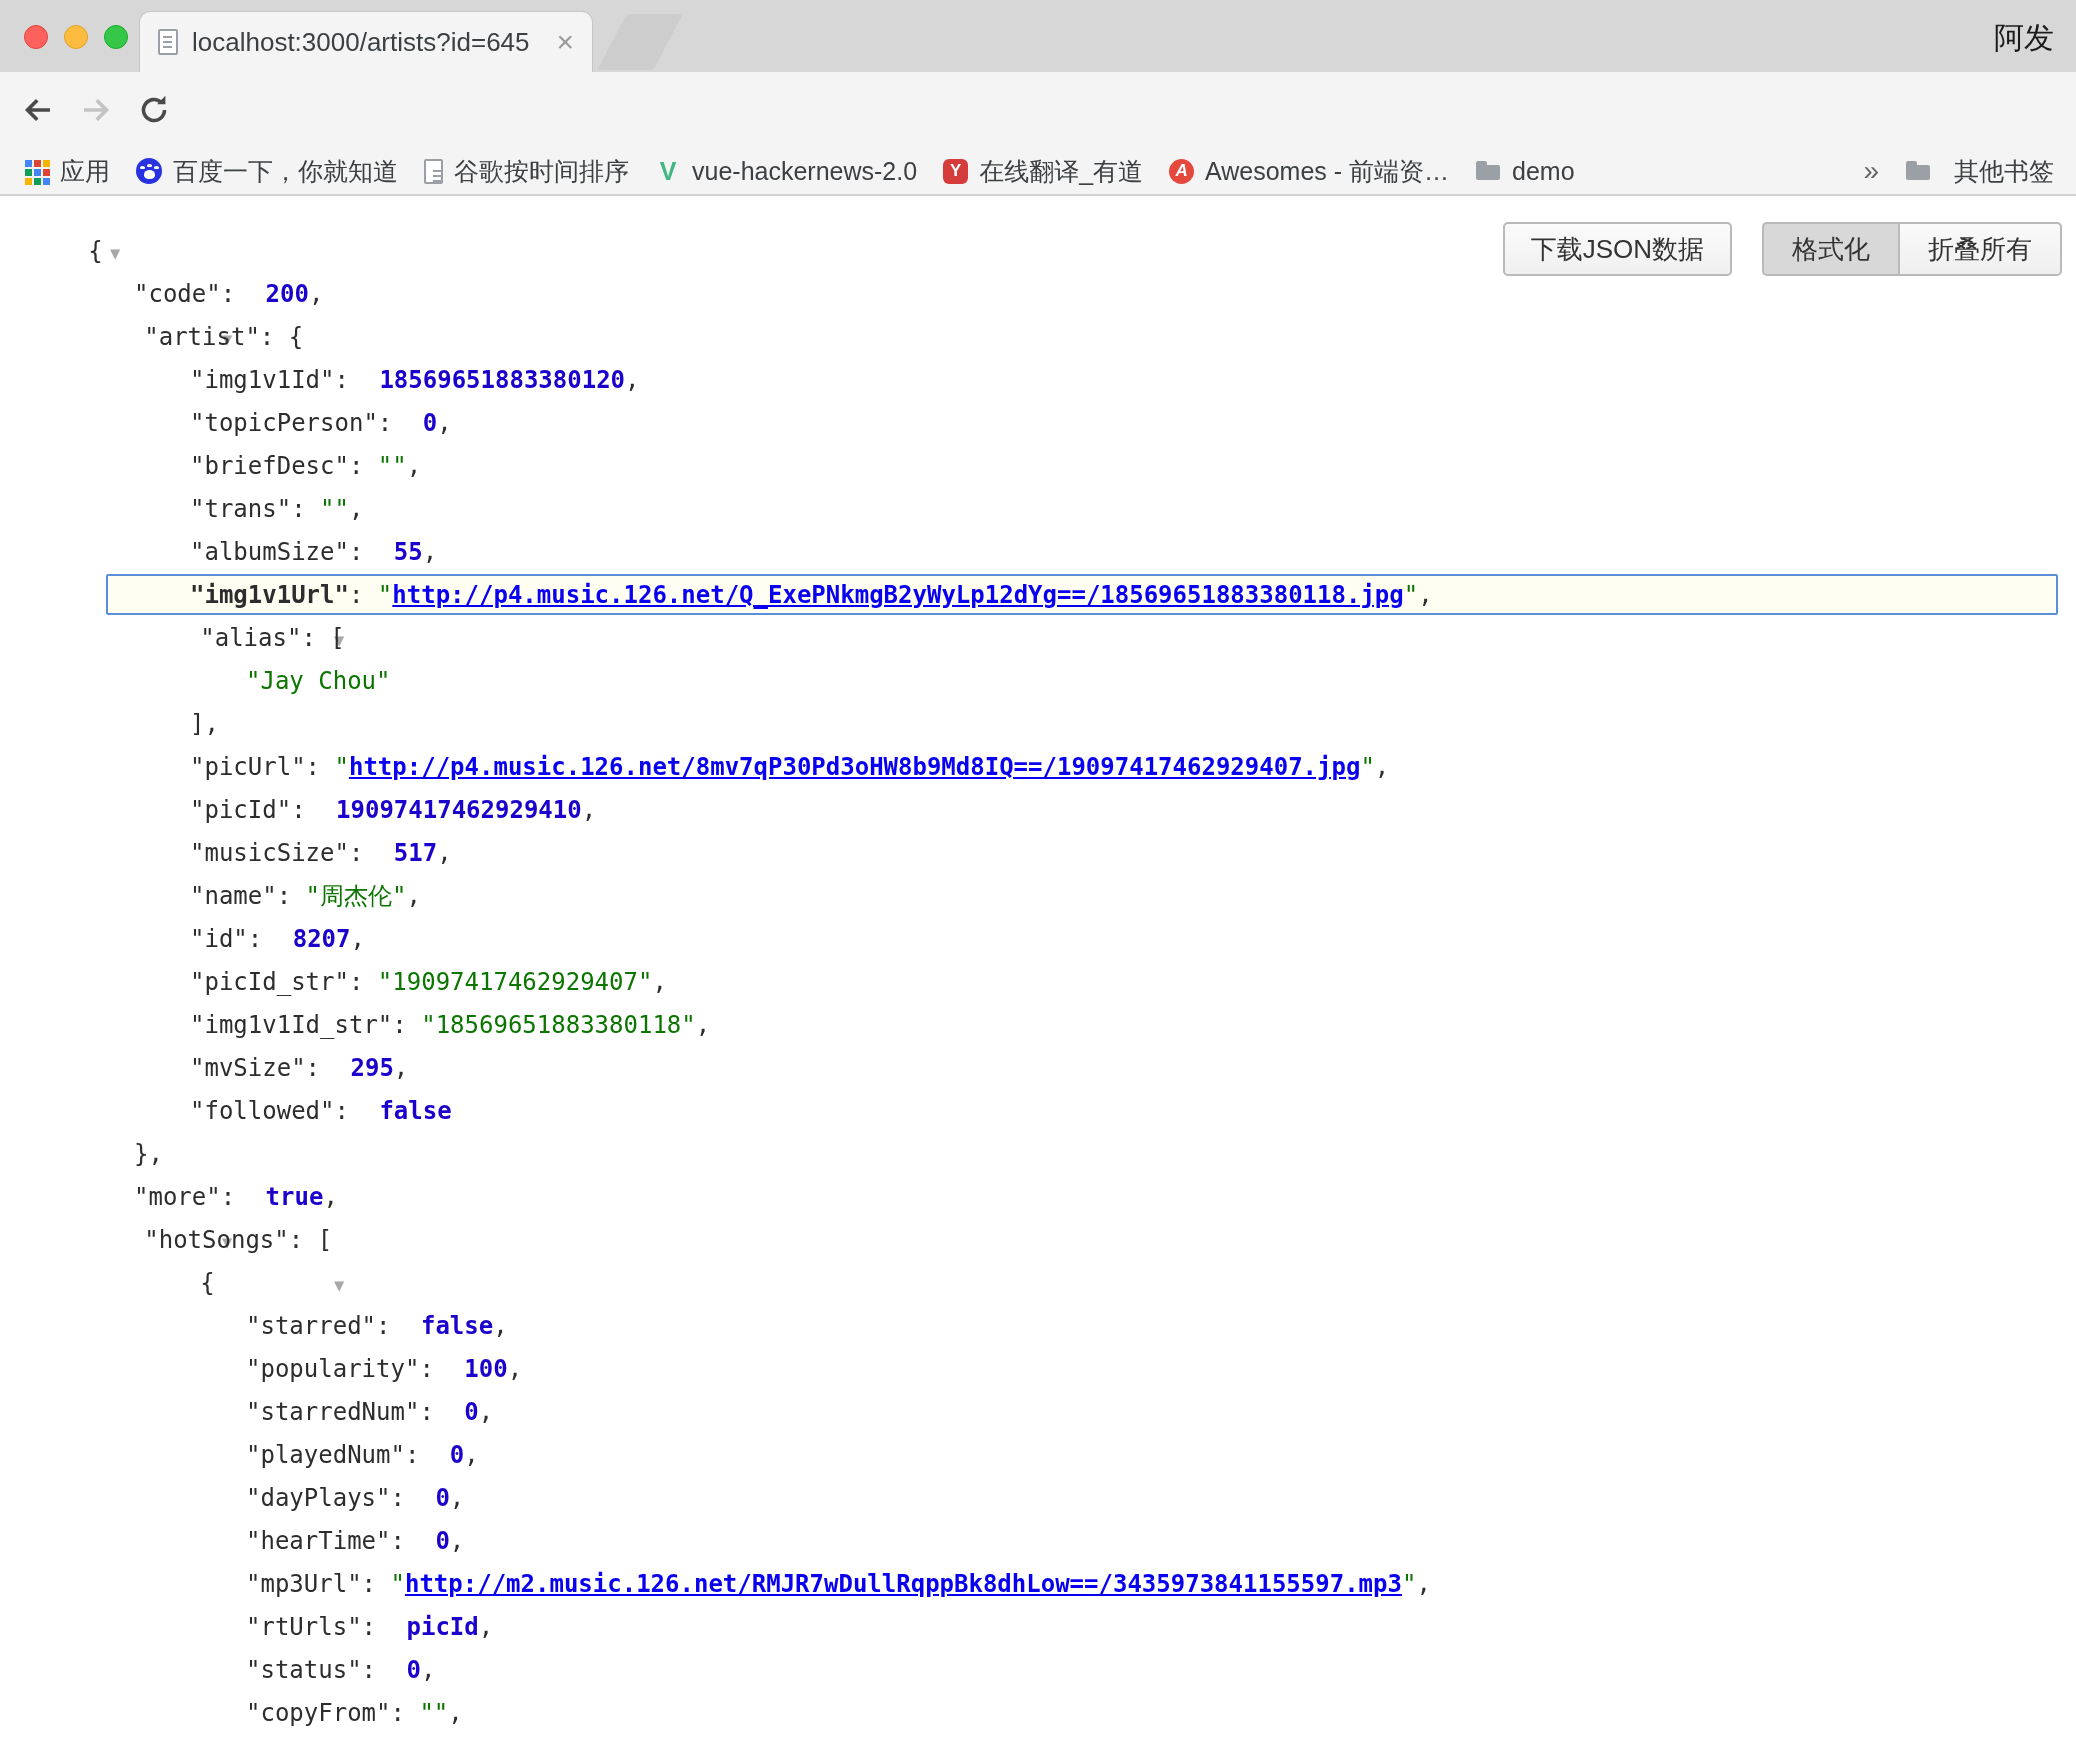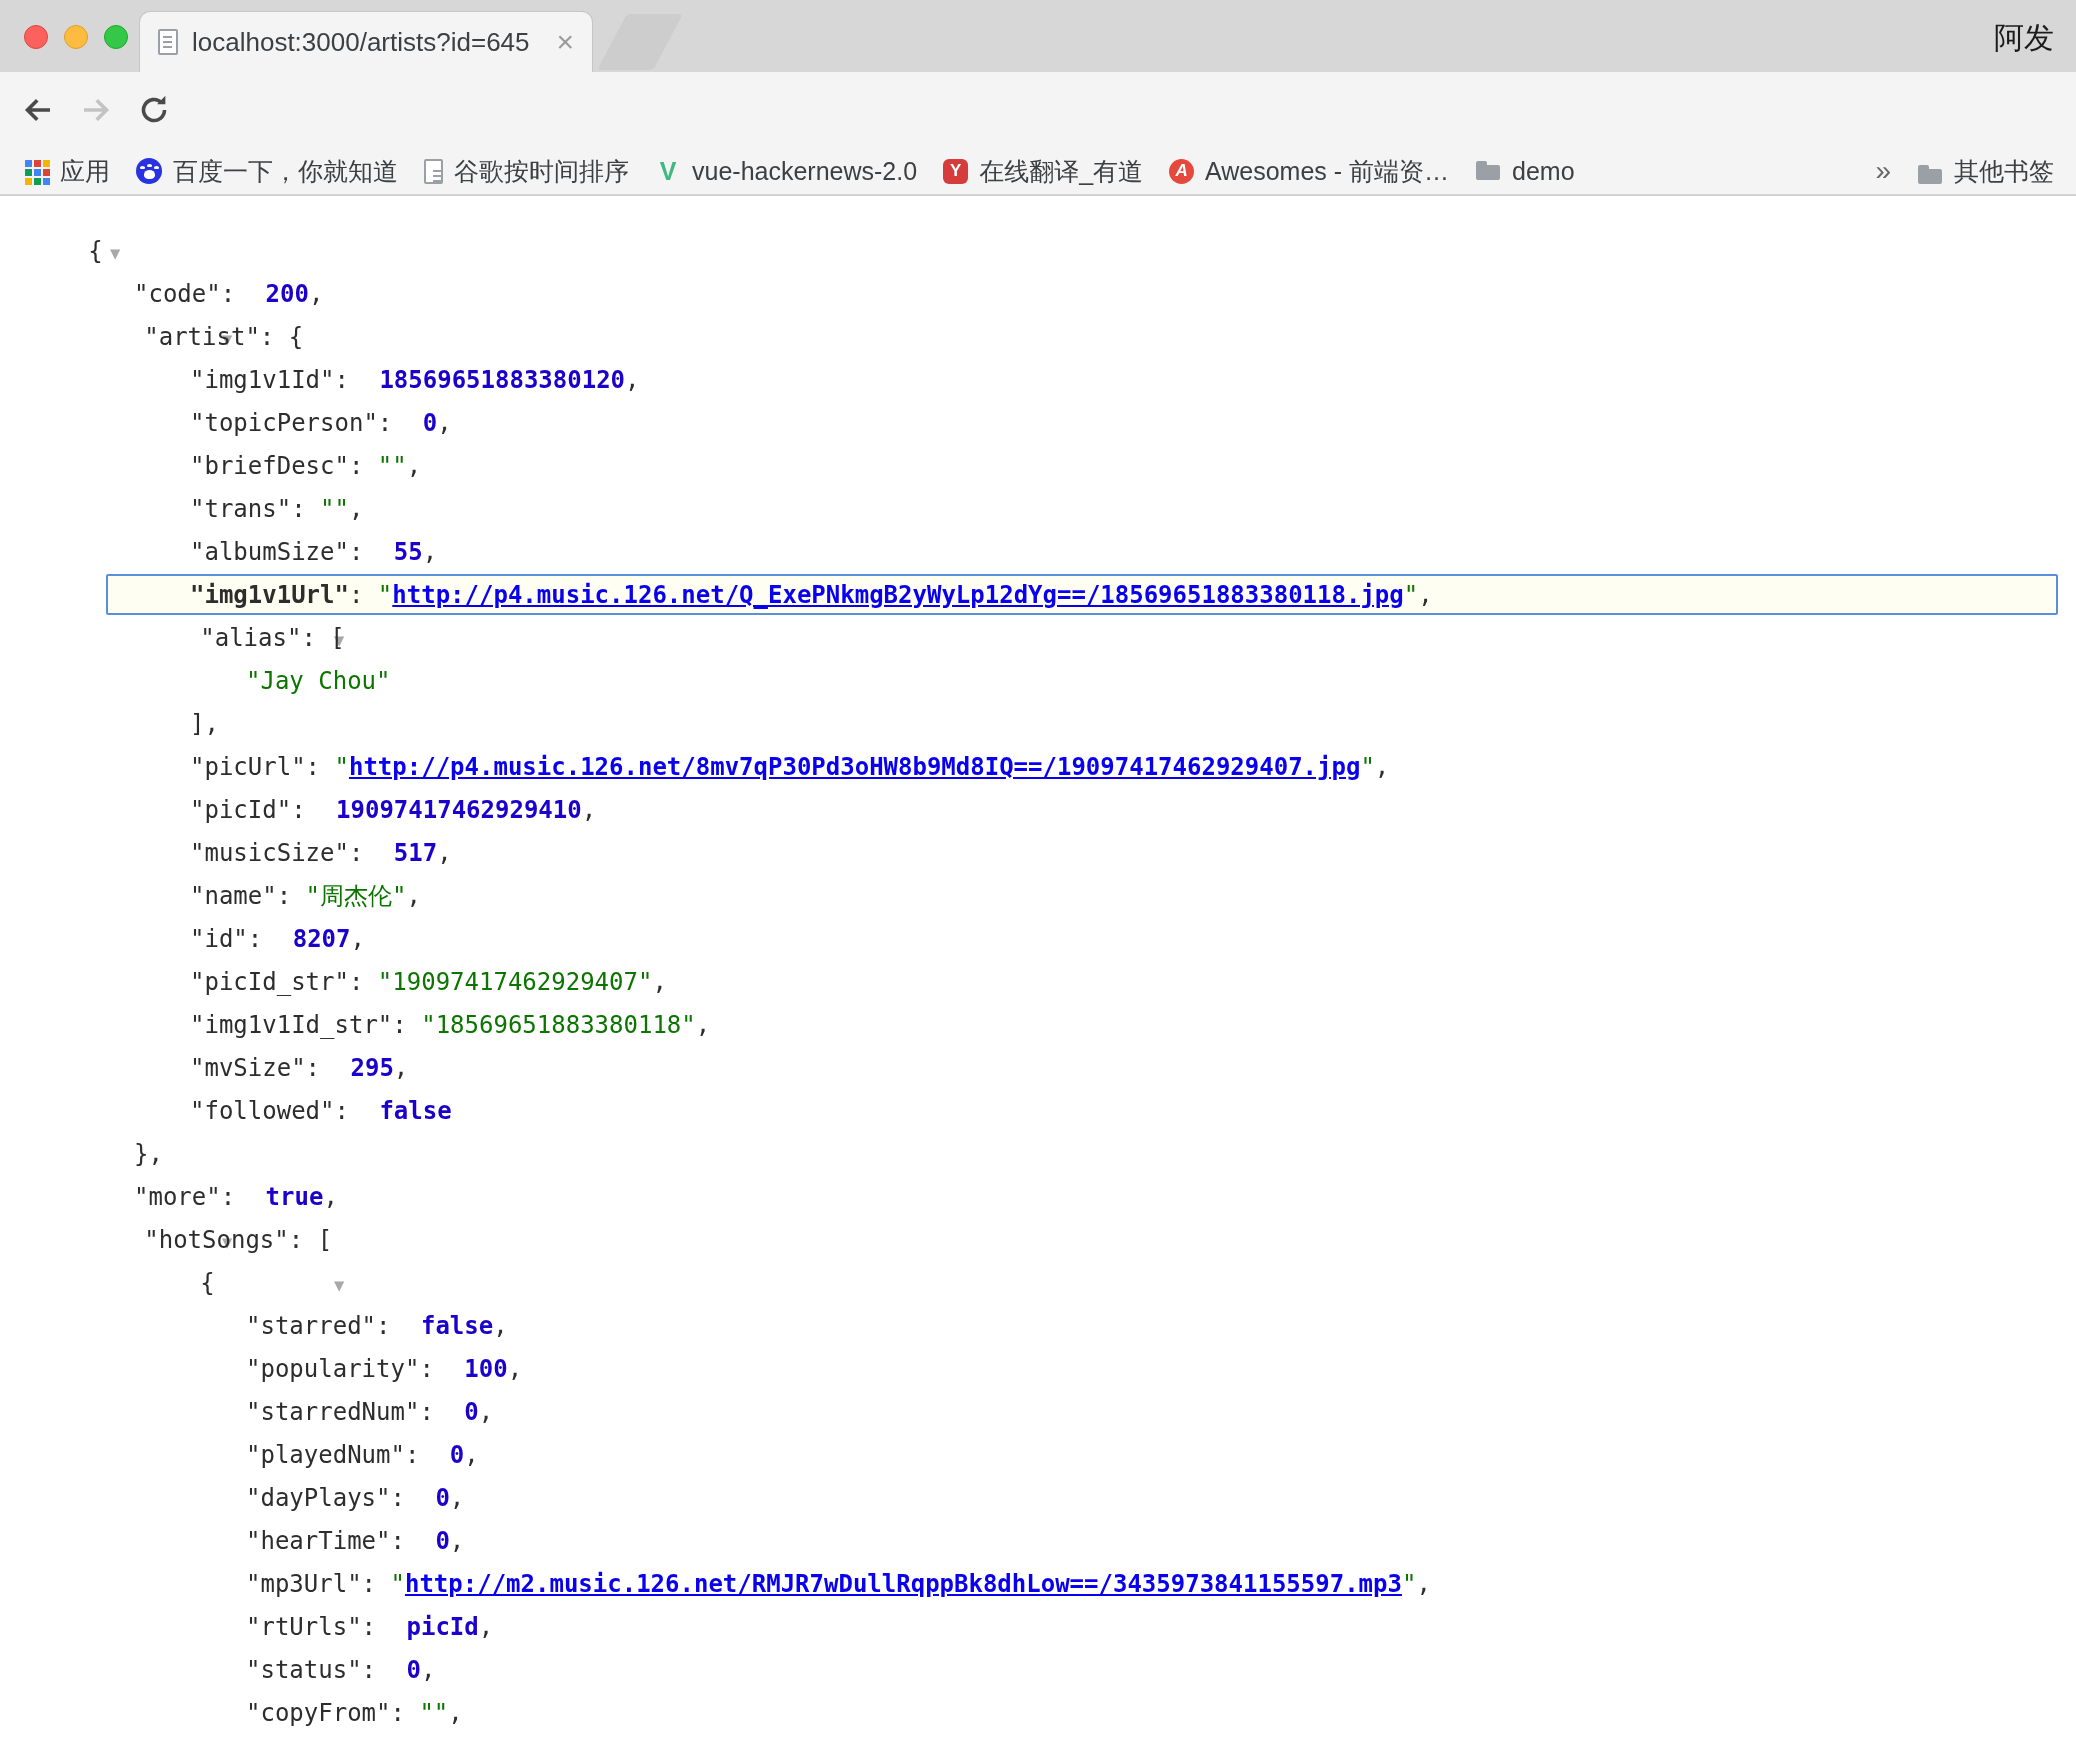--- a/index.html
+++ b/index.html
@@ -86,21 +86,21 @@
   .ic-vue { color:#41b883; font-weight:700; font-size:25px; }
   .ic-youdao { background:#d53c3c; border-radius:6px; color:#fff; font-weight:700; font-size:17px;
     width:25px; height:25px; }
   .ic-awesomes { background:#e5493d; border-radius:50%; color:#fff; font-weight:700; font-style:italic;
     font-size:17px; width:25px; height:25px; }
   .ic-folder::before { content:""; position:absolute; left:1px; top:3px; width:11px; height:6px;
     background:#9aa0a6; border-radius:2px 2px 0 0; }
   .ic-folder::after { content:""; position:absolute; left:1px; top:7px; width:24px; height:15px;
     background:#9aa0a6; border-radius:2px; }
   .bm-overflow { font-size:28px; color:#666; padding:0 14px; cursor:pointer; }
-  .bm-other { display:flex; align-items:flex-end; padding:0 12px; cursor:pointer; white-space:nowrap; }
+  .bm-other { display:flex; align-items:center; padding:0 12px; cursor:pointer; white-space:nowrap;gap:12px; }
 
   
   .content { position:absolute; top:196px; left:0; right:0; bottom:0; background:#fff; }
   .actions { position:absolute; top:26px; right:14px; display:flex; align-items:center; }
   .btn { height:54px; font-size:26px; color:#333; display:flex; align-items:center; justify-content:center;
     border:2px solid #b9b9b9; cursor:pointer; font-family:"Liberation Sans", sans-serif; }
   .btn-download { padding:0 26px; border-radius:5px; background:linear-gradient(#fbfbfb,#f0f0f0);
     margin-right:30px; }
   .seg { display:flex; }
   .seg .btn-format { padding:0 28px; border-radius:5px 0 0 5px; background:#d8d8d8; border-right:none; }
@@ -213,20 +213,27 @@
         </div>
       </div>
     <span class="bm-overflow">»</span>
     <div class="bm-other">
       <span class="bm-icon ic-folder"></span>
       <span class="bm-label">其他书签</span>
     </div>
   </div>
 
   <div class="content">
+    <div class="actions">
+      <div class="btn btn-download">下载JSON数据</div>
+      <div class="seg">
+        <div class="btn btn-format">格式化</div>
+        <div class="btn btn-collapse">折叠所有</div>
+      </div>
+    </div>
     <div class="json-area">
         <div class="jline" style="padding-left: 78px;"><span class="expander" style="left: 32px;">▼</span><span class="tk-p">{</span></div>
         <div class="jline" style="padding-left: 134px;"><span class="tk-k">"code"</span><span class="tk-p">: </span><span class="tk-n">200</span><span class="tk-p">,</span></div>
         <div class="jline" style="padding-left: 134px;"><span class="expander" style="left: 88px;">▼</span><span class="tk-k">"artist"</span><span class="tk-p">: </span><span class="tk-p">{</span></div>
         <div class="jline" style="padding-left: 190px;"><span class="tk-k">"img1v1Id"</span><span class="tk-p">: </span><span class="tk-n">18569651883380120</span><span class="tk-p">,</span></div>
         <div class="jline" style="padding-left: 190px;"><span class="tk-k">"topicPerson"</span><span class="tk-p">: </span><span class="tk-n">0</span><span class="tk-p">,</span></div>
         <div class="jline" style="padding-left: 190px;"><span class="tk-k">"briefDesc"</span><span class="tk-p">: </span><span class="tk-s">""</span><span class="tk-p">,</span></div>
         <div class="jline" style="padding-left: 190px;"><span class="tk-k">"trans"</span><span class="tk-p">: </span><span class="tk-s">""</span><span class="tk-p">,</span></div>
         <div class="jline" style="padding-left: 190px;"><span class="tk-k">"albumSize"</span><span class="tk-p">: </span><span class="tk-n">55</span><span class="tk-p">,</span></div>
         <div class="jline hl" style="padding-left: 190px;"><span class="tk-k">"img1v1Url"</span><span class="tk-p">: </span><span class="tk-q">"</span><a class="tk-a" href="#">http://p4.music.126.net/Q_ExePNkmgB2yWyLp12dYg==/18569651883380118.jpg</a><span class="tk-q">"</span><span class="tk-p">,</span></div>

